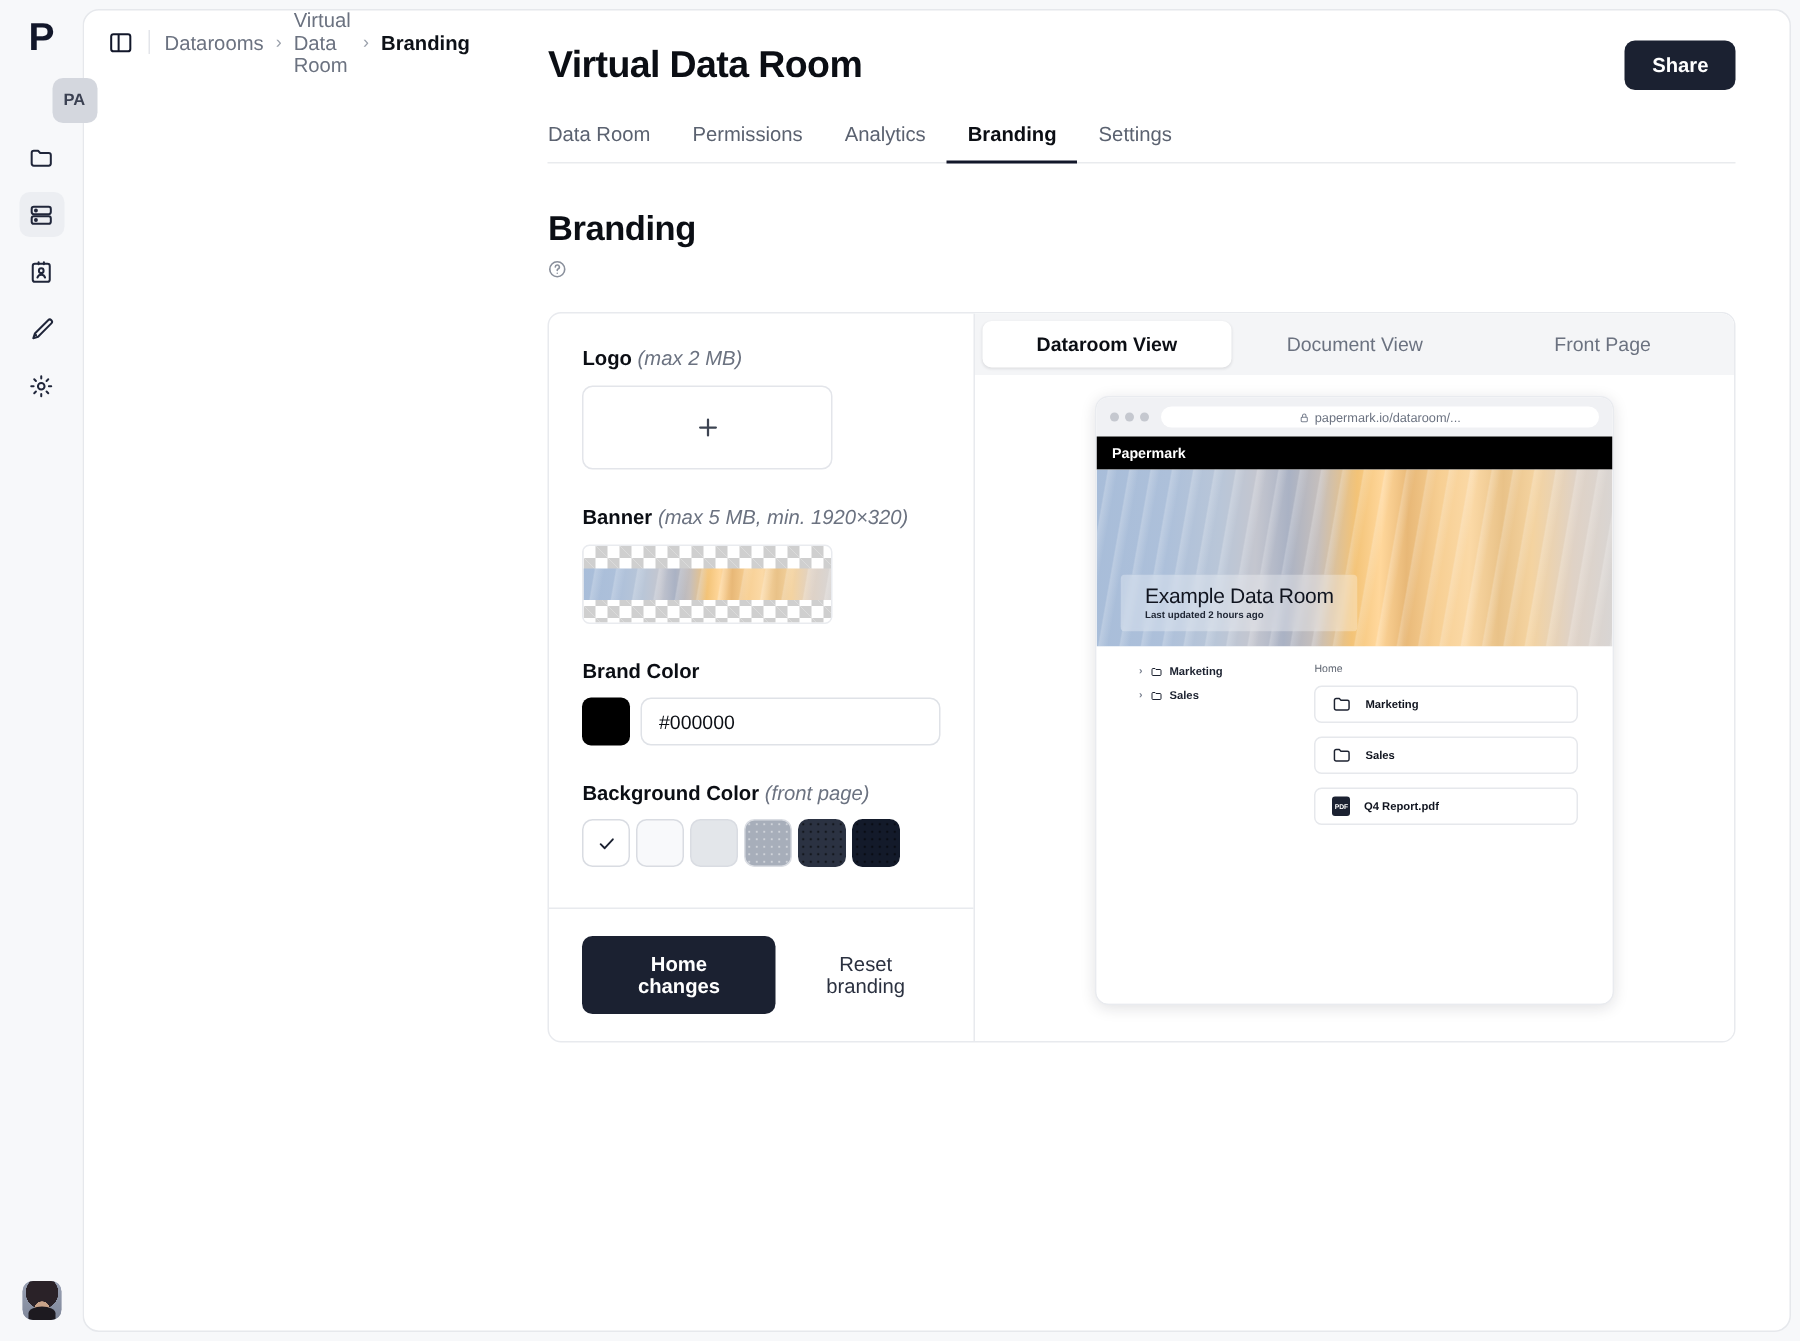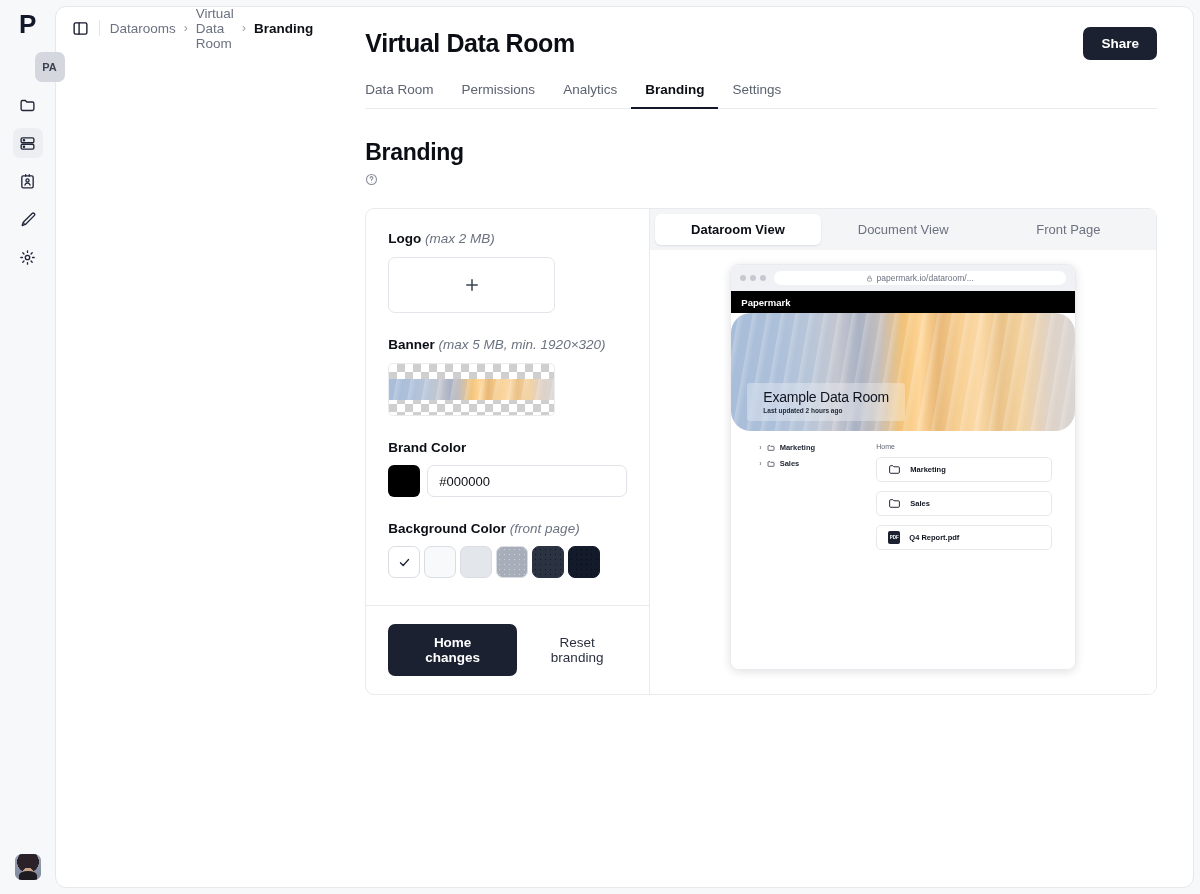--- a/index.html
+++ b/index.html
@@ -268,21 +268,21 @@
   #urlbar {
     flex: 1; height: 14px; background:#fff; border-radius:7px;
     display:flex; align-items:center; justify-content:center; gap:3px;
     font-size: 8.5px; color:#6b7280;
   }
   #brand-header {
     height: 22px; flex: 0 0 22px; background:#000;
     display:flex; align-items:center; padding: 0 10px;
   }
   #brand-header span { color:#fff; font-size:9.5px; font-weight:700; }
-  #hero { height: 118px; flex: 0 0 118px; position: relative; overflow:hidden;border-radius:20px; }
+  #hero { height: 118px; flex: 0 0 118px; position: relative; overflow:hidden; }
   #hero .banner-art { top:0; bottom:0; }
   #hero-card {
     position:absolute; left:16px; bottom:10px;
     background: rgba(255,255,255,0.30);
     padding: 6px 16px 7px 16px; border-radius:3px;
     backdrop-filter: blur(2px);
   }
   #hero-title { font-size:14px; color:#10141f; font-weight:400; letter-spacing:-0.2px; }
   #hero-sub { font-size:6.5px; color:#1f2634; margin-top:2px; font-weight:600;}
 

